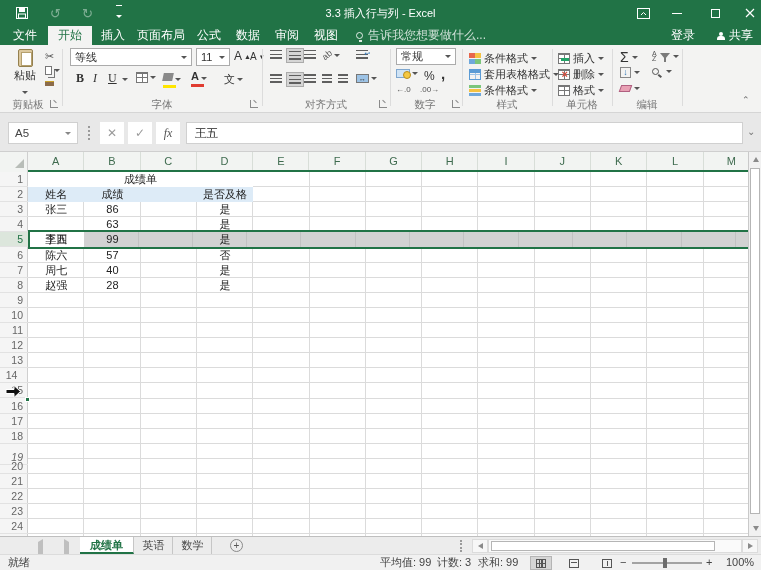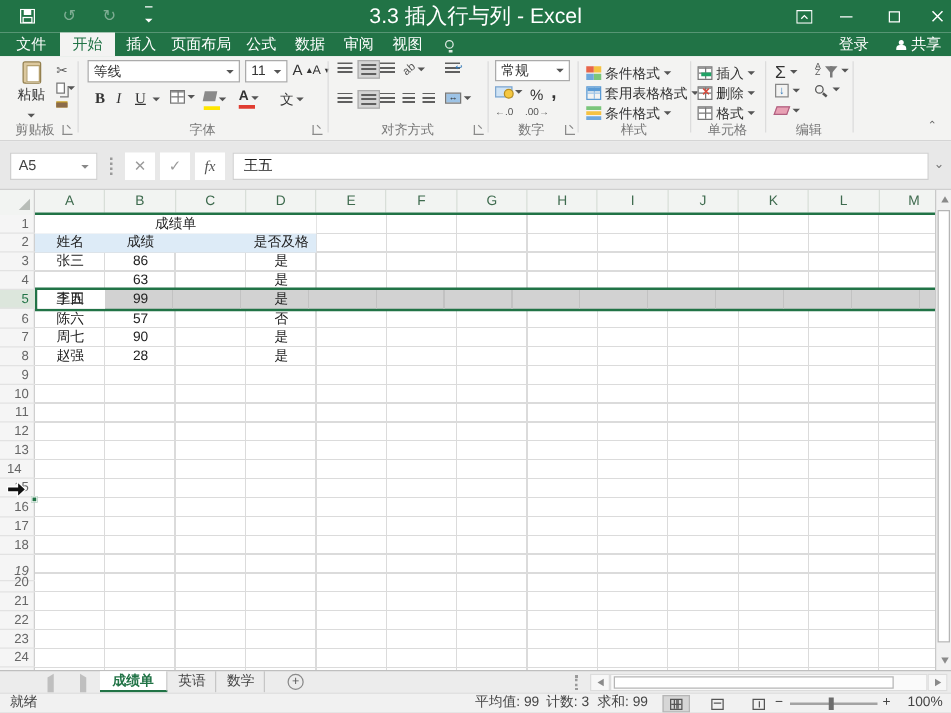--- a/index.html
+++ b/index.html
@@ -8,21 +8,21 @@
          font-family:"Liberation Sans","DejaVu Sans",sans-serif; font-size:12px; color:#262626; }
 
   
   #titlebar { position:absolute; left:0; top:0; width:761px; height:26px; background:#217346; }
   .qat { position:absolute; top:4px; height:18px; display:flex; align-items:center; color:#fff; }
   #qat-save { left:16px; }
   #qat-undo { left:50px; } #qat-redo { left:82px; }
   .qat .dim { color:rgba(255,255,255,.42); font-size:13px; }
   #qat-more { left:116px; }
   #win-title { position:absolute; top:0; left:0; right:0; height:26px; line-height:26px; text-align:center;
-               color:#fff; font-size:17px; }
+               color:#fff; font-size:11px; }
   .winbtn { position:absolute; top:0; width:30px; height:26px; display:flex; align-items:center; justify-content:center; color:#fff; }
   #btn-ribbonopts { left:628px; } #btn-min { left:662px; } #btn-max { left:700px; } #btn-close { left:738px; width:23px; }
   .mini-bar { width:10px; height:1px; background:#fff; display:block; }
   .maxi-box { width:9px; height:9px; border:1px solid #fff; display:block; }
 
   
   #tabrow { position:absolute; left:0; top:26px; width:761px; height:19px; background:#217346; }
   .mtab { position:absolute; top:0; height:19px; line-height:19px; color:#fff; font-size:12px; text-align:center; }
   .mtab.active { background:#f3f3f2; color:#217346; }
   #tellme { position:absolute; left:356px; top:0; height:19px; display:flex; align-items:center; gap:5px;
@@ -201,20 +201,21 @@
     <div class="mtab" style="left:10px;width:30px;">文件</div>
     <div class="mtab active" style="left:48px;width:44px;">开始</div>
     <div class="mtab" style="left:98px;width:30px;">插入</div>
     <div class="mtab" style="left:134px;width:54px;">页面布局</div>
     <div class="mtab" style="left:194px;width:30px;">公式</div>
     <div class="mtab" style="left:233px;width:30px;">数据</div>
     <div class="mtab" style="left:272px;width:30px;">审阅</div>
     <div class="mtab" style="left:311px;width:30px;">视图</div>
     <div id="tellme">
       <span class="icon-bulb"></span>
+      <span>告诉我您想要做什么...</span>
     </div>
     <div id="signin">登录</div>
     <div id="share">
       <span class="icon-person"></span>
       <span>共享</span>
     </div>
   </div>
 
   <div id="ribbon">
 
@@ -494,21 +495,21 @@
         <div class="cell" style="left: 28px; top: 80px; width: 56.3px; height: 15.1px; line-height: 15.1px;">李四</div>
         <div class="cell" style="left: 84.3px; top: 65.3px; width: 56.3px; height: 15.1px; line-height: 15.1px;">63</div>
         <div class="cell" style="left: 196.9px; top: 65.3px; width: 56.3px; height: 15.1px; line-height: 15.1px;">是</div>
         <div class="cell" style="left: 28px; top: 80.4px; width: 56.3px; height: 15.1px; line-height: 15.1px;">王五</div>
         <div class="cell" style="left: 84.3px; top: 80.4px; width: 56.3px; height: 15.1px; line-height: 15.1px;">99</div>
         <div class="cell" style="left: 196.9px; top: 80.4px; width: 56.3px; height: 15.1px; line-height: 15.1px;">是</div>
         <div class="cell" style="left: 28px; top: 95.5px; width: 56.3px; height: 15.1px; line-height: 15.1px;">陈六</div>
         <div class="cell" style="left: 84.3px; top: 95.5px; width: 56.3px; height: 15.1px; line-height: 15.1px;">57</div>
         <div class="cell" style="left: 196.9px; top: 95.5px; width: 56.3px; height: 15.1px; line-height: 15.1px;">否</div>
         <div class="cell" style="left: 28px; top: 110.6px; width: 56.3px; height: 15.1px; line-height: 15.1px;">周七</div>
-        <div class="cell" style="left: 84.3px; top: 110.6px; width: 56.3px; height: 15.1px; line-height: 15.1px;">90</div>
+        <div class="cell" style="left: 84.3px; top: 110.6px; width: 56.3px; height: 15.1px; line-height: 15.1px;">40</div>
         <div class="cell" style="left: 196.9px; top: 110.6px; width: 56.3px; height: 15.1px; line-height: 15.1px;">是</div>
         <div class="cell" style="left: 28px; top: 125.7px; width: 56.3px; height: 15.1px; line-height: 15.1px;">赵强</div>
         <div class="cell" style="left: 84.3px; top: 125.7px; width: 56.3px; height: 15.1px; line-height: 15.1px;">28</div>
         <div class="cell" style="left: 196.9px; top: 125.7px; width: 56.3px; height: 15.1px; line-height: 15.1px;">是</div>
       </div>
     <div id="fill-handle" style="top: 244.5px;"></div>
     <div id="row-cursor" style="top: 232.4px;">
       <svg width="17" height="15" viewBox="0 0 17 15">
           <polygon points="1,5.5 9,5.5 9,1.5 15.5,7.5 9,13.5 9,9.5 1,9.5" fill="#111" stroke="#fff" stroke-width="1"></polygon>
         </svg>

